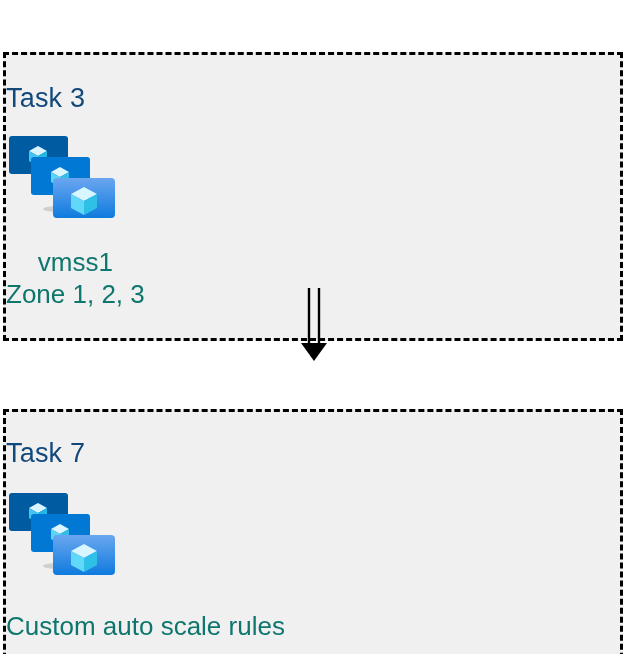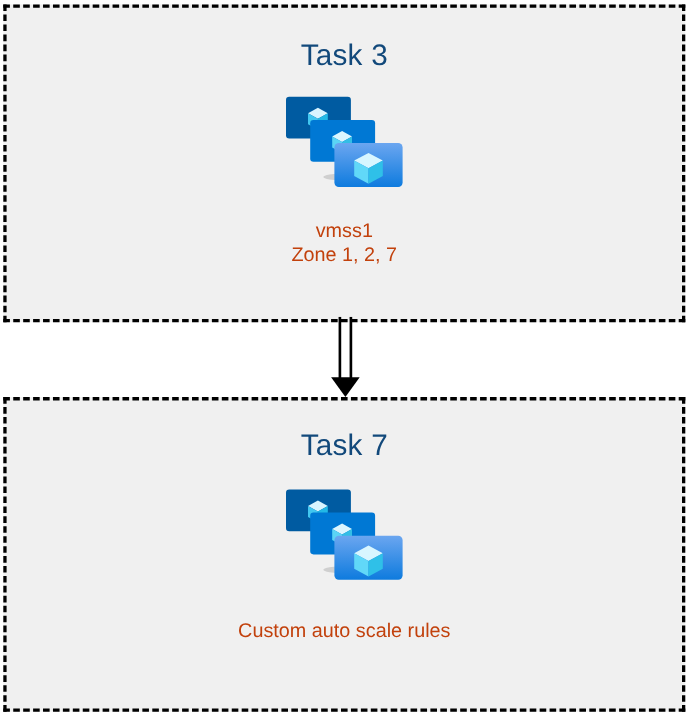--- a/index.html
+++ b/index.html
@@ -23,21 +23,22 @@
   }
 
   
   .task-box {
     position: absolute;
     background: #F0F0F0;
     border: 3px dashed #000000;
     box-sizing: border-box;
     display: flex;
     flex-direction: column;
-    align-items: center;
+    align-items: flex-start;
+    margin-top: 48px;
   }
   .task-box--top {
     left: 3px;
     top: 4px;
     width: 620px;
     height: 289px;
   }
   .task-box--bottom {
     left: 3px;
     top: 361px;
@@ -58,22 +59,22 @@
   
   .vmss-icon {
     display: block;
   }
   .task-box--top .vmss-icon { margin-top: 21px; }
   .task-box--bottom .vmss-icon { margin-top: 23px; }
 
   
   .caption-block {
     text-align: center;
-    color: #c2410c;
-    font-size: 18px;
+    color: #0f766e;
+    font-size: 26px;
     line-height: 1.24;
     white-space: nowrap;
   }
   .task-box--top .caption-block { margin-top: 23px; }
   .task-box--bottom .caption-block { margin-top: 30px; }
   .caption-line { display: block; }
 
   
   .connector {
     position: absolute;
@@ -125,21 +126,21 @@
       <rect x="47" y="45" width="62" height="40" rx="4" fill="url(#frontMon1)"></rect>
       <g transform="translate(65,54)">
         <polygon points="13,0 26,7 13,14 0,7" fill="#D8F6FF"></polygon>
         <polygon points="0,7 13,14 13,28 0,21" fill="#61D8F8"></polygon>
         <polygon points="26,7 13,14 13,28 26,21" fill="#2FC0E8"></polygon>
       </g>
     </svg>
 
     <div class="caption-block">
       <span class="caption-line">vmss1</span>
-      <span class="caption-line">Zone 1, 2, 7</span>
+      <span class="caption-line">Zone 1, 2, 3</span>
     </div>
   </div>
 
   <svg class="connector" width="36" height="75" viewBox="0 0 36 75" xmlns="http://www.w3.org/2000/svg">
     <line x1="13" y1="0" x2="13" y2="58" stroke="#000000" stroke-width="2.4"></line>
     <line x1="23" y1="0" x2="23" y2="58" stroke="#000000" stroke-width="2.4"></line>
     <polygon points="5,55 31,55 18,73" fill="#000000"></polygon>
   </svg>
 
   <div class="task-box task-box--bottom">

